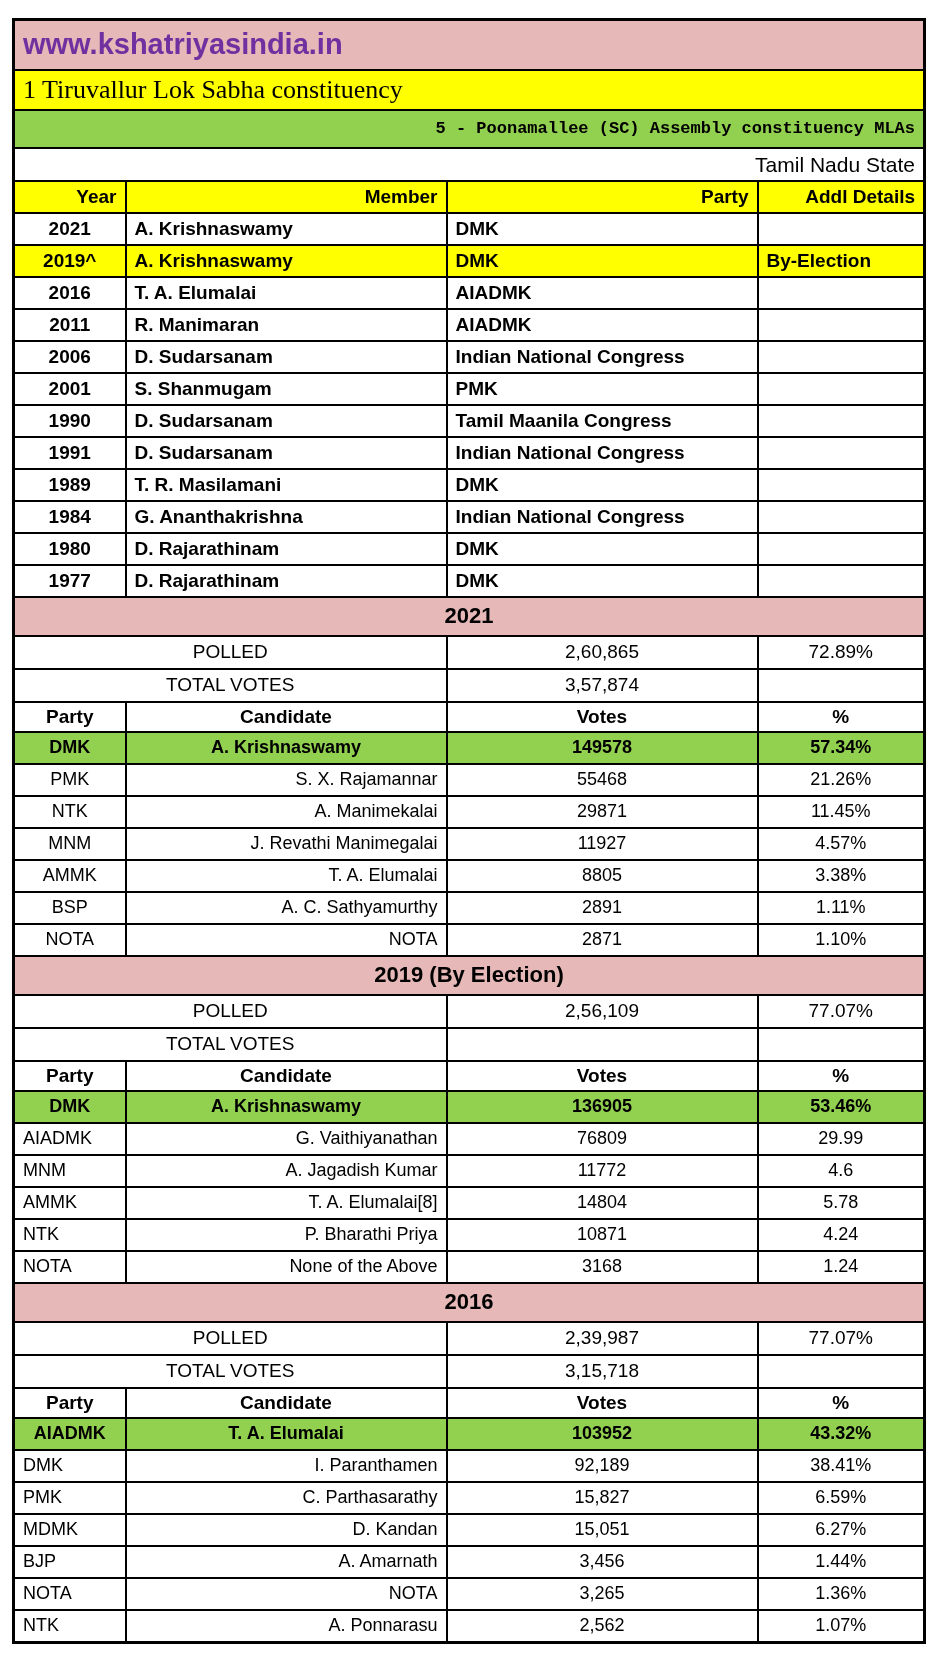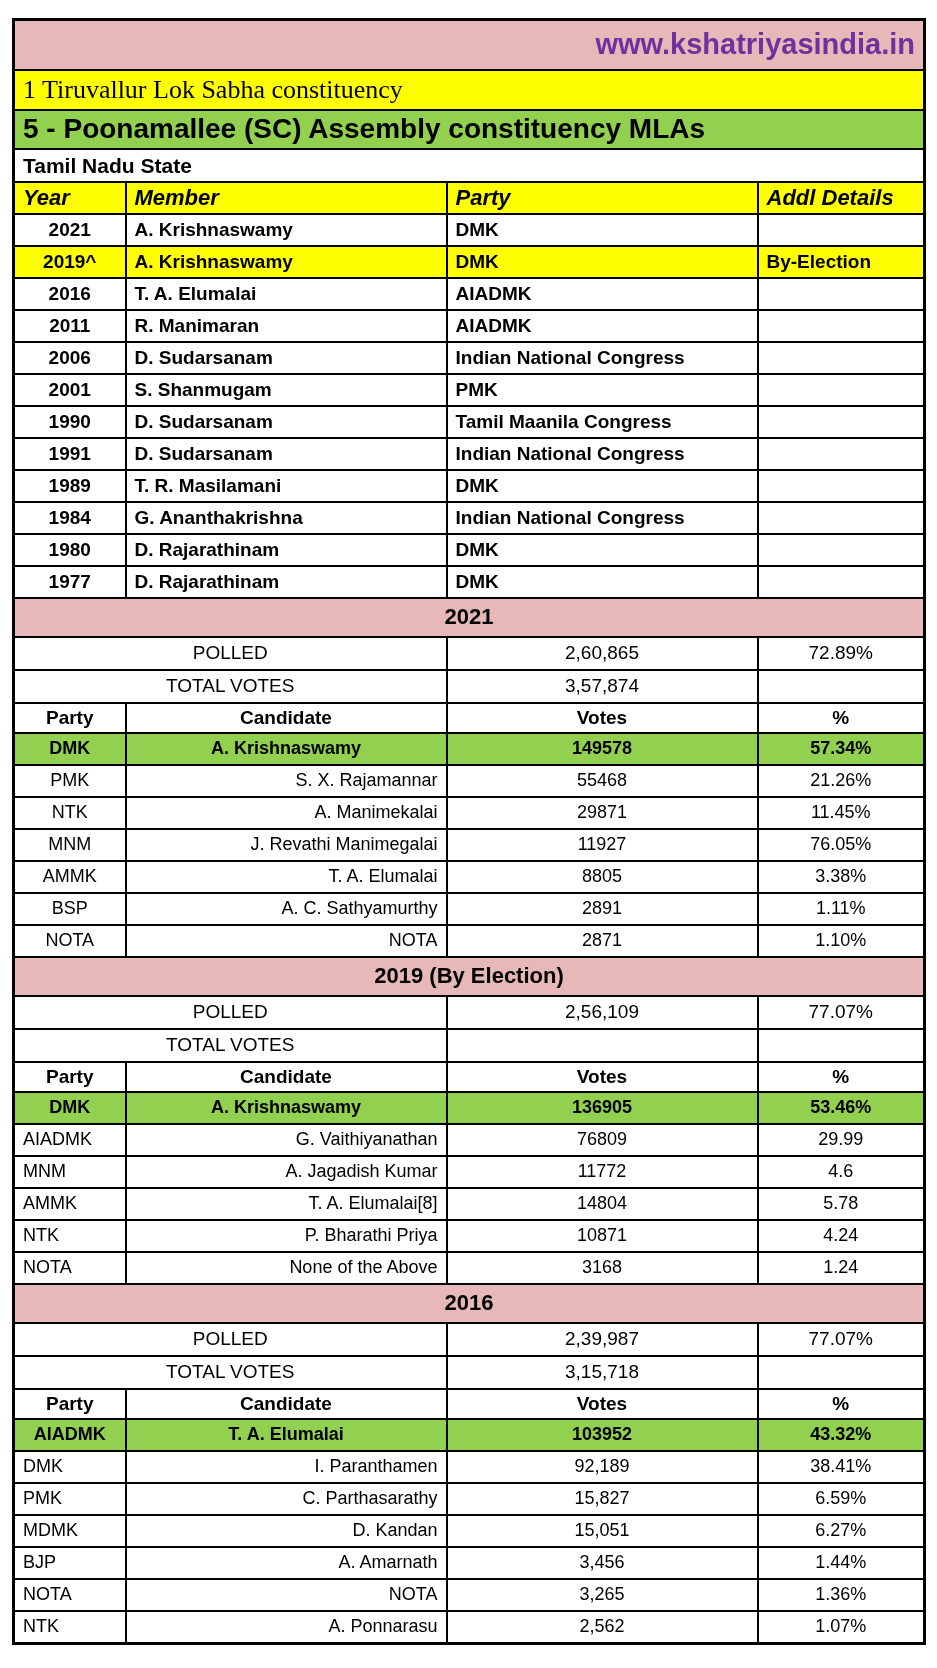--- a/index.html
+++ b/index.html
@@ -30,35 +30,35 @@
     font-size: 18px;
     line-height: 1.1;
     overflow: hidden;
     white-space: nowrap;
     vertical-align: middle;
     box-sizing: content-box;
   }
   
   .r-website td {
     background: var(--pink); color: var(--purple);
-    font-size: 29px; font-weight: bold; text-align: right; height: 42px;
+    font-size: 29px; font-weight: bold; text-align: left; height: 42px;
   }
   .r-lstitle td {
     background: var(--yellow);
     font-family: "Liberation Serif", serif;
     font-size: 26px; font-weight: normal; text-align: left; height: 32px;
   }
   .r-astitle td {
     background: var(--green);
-    font-family: Liberation Sans, sans-serif;
-    font-size: 28px; font-weight: bold; text-align: left; height: 30px;
-  }
-  .r-state td { text-align: left; font-weight: bold; font-size: 21px; height: 25px; }
+    font-family: Liberation Mono, monospace;
+    font-size: 17px; font-weight: bold; text-align: right; height: 30px;
+  }
+  .r-state td { text-align: right; font-weight: normal; font-size: 21px; height: 25px; }
   
-  .r-mlahead td { background: var(--yellow); font-weight: bold; text-align: left; font-size: 22px; font-style: italic; }
+  .r-mlahead td { background: var(--yellow); font-weight: bold; text-align: right; font-size: 19px; }
   tr.mla td { font-weight: bold; font-size: 19px; text-align: left; }
   tr.mla td.c-year { text-align: center; }
   tr.mla.hl td { background: var(--yellow); }
   
   .r-section td { background: var(--pink); font-weight: bold; text-align: center; font-size: 22px; height: 31px; }
   .r-agg td { font-weight: normal; text-align: center; font-size: 19px; height: 25px; }
   .r-rhead td { font-weight: bold; text-align: center; font-size: 19px; height: 22px; }
   tr.res td { font-size: 18px; text-align: center; font-weight: normal; }
   tr.res td.c-cand { text-align: right; }
   tr.res.winner td { background: var(--green); font-weight: bold; text-align: center; }
@@ -206,21 +206,21 @@
     <tr class="res">
         <td class="c-party">NTK</td>
         <td class="c-cand">A. Manimekalai</td>
         <td>29871</td>
         <td>11.45%</td>
       </tr>
     <tr class="res">
         <td class="c-party">MNM</td>
         <td class="c-cand">J. Revathi Manimegalai</td>
         <td>11927</td>
-        <td>76.05%</td>
+        <td>4.57%</td>
       </tr>
     <tr class="res">
         <td class="c-party">AMMK</td>
         <td class="c-cand">T. A. Elumalai</td>
         <td>8805</td>
         <td>3.38%</td>
       </tr>
     <tr class="res">
         <td class="c-party">BSP</td>
         <td class="c-cand">A. C. Sathyamurthy</td>

